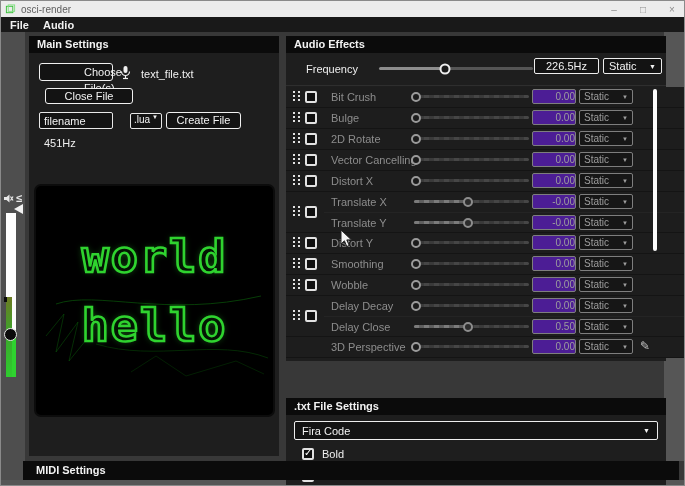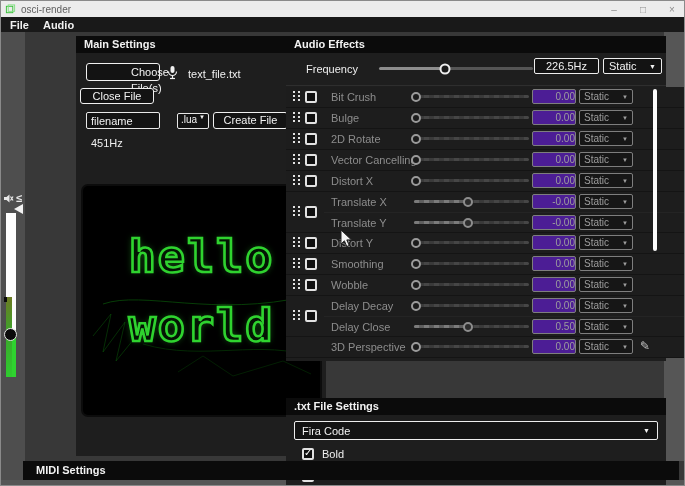--- a/index.html
+++ b/index.html
@@ -31,21 +31,21 @@
   .vol-green1 { position:absolute; left:0; top:84px; width:6px; height:80px; background:linear-gradient(#6d7a23,#3ca52c 45%,#2ecc2e); }
   .vol-green2 { position:absolute; left:6px; top:118px; width:4px; height:46px; background:#2fd32f; }
   .vol-tick { position:absolute; left:-2px; top:84px; width:3px; height:5px; background:#0a0a0a; }
   .vol-thumb { position:absolute; left:-2px; top:115px; width:13px; height:13px; background:#0b0b0b; border-radius:50%; border:1px solid #e5e5e5; }
 
   
   .panel { position:absolute; background:#1e1e1e; }
   .panel-header { height:17px; background:#0b0b0b; color:#f2f2f2; font-size:11px; font-weight:700; line-height:17px; padding-left:8px; }
 
   
-  #main-panel { left:28px; top:35px; width:250px; height:420px;margin-left:47px; }
+  #main-panel { left:28px; top:35px; width:250px; height:420px; }
   .btn { position:absolute; background:#131313; border:1px solid #f0f0f0; border-radius:3px; color:#f2f2f2; font-size:11px; text-align:center; cursor:default; }
   .mic { position:absolute; left:90px; top:29px; }
   .file-label { position:absolute; left:112px; top:32px; font-size:11px; color:#f0f0f0; }
   .text-input { position:absolute; left:10px; top:76px; width:74px; height:17px; background:#131313; border:1px solid #e8e8e8; border-radius:2px; color:#f2f2f2; font-size:11px; padding:0 4px; font-family:"Liberation Sans",sans-serif; }
   .mini-dd { position:absolute; left:101px; top:77px; width:32px; height:16px; background:#131313; border:1px solid #e8e8e8; border-radius:2px; color:#f2f2f2; font-size:10px; display:flex; align-items:flex-start; justify-content:space-between; padding:0 3px; }
   .mini-dd .arr { font-size:6px; color:#f0f0f0; }
   .hz-label { position:absolute; left:15px; top:101px; font-size:11px; color:#efefef; }
 
   
   .scope { position:absolute; left:7px; top:150px; width:237px; height:229px; background:#000; border-radius:5px; box-shadow:0 0 0 2px #0c0c0c; overflow:hidden; }
@@ -152,39 +152,39 @@
   <div class="panel" id="main-panel">
     <div class="panel-header">Main Settings</div>
     <div class="btn" style="left:10px; top:27px; width:74px; height:18px; line-height:16px;padding-left:44px;">Choose File(s)</div>
     <svg class="mic" width="13" height="15" viewBox="0 0 13 15">
       <rect x="4.5" y="1" width="4" height="7" rx="2" fill="#f0f0f0"></rect>
       <path d="M2.5,6.5 a4,4 0 0 0 8,0" fill="none" stroke="#f0f0f0" stroke-width="1.2"></path>
       <line x1="6.5" y1="10.5" x2="6.5" y2="13" stroke="#f0f0f0" stroke-width="1.2"></line>
       <line x1="4" y1="13.5" x2="9" y2="13.5" stroke="#f0f0f0" stroke-width="1.2"></line>
     </svg>
     <span class="file-label">text_file.txt</span>
-    <div class="btn" style="left:4px; top:52px; width:74px; height:16px; line-height:14px;">Close File</div>
+    <div class="btn" style="left:16px; top:52px; width:88px; height:16px; line-height:14px;">Close File</div>
     <input class="text-input" type="text" value="filename" style="">
     <div class="mini-dd">
       <span>.lua</span>
       <span class="arr">▼</span>
     </div>
     <div class="btn" style="left:137px; top:76px; width:75px; height:17px; line-height:15px;">Create File</div>
     <span class="hz-label">451Hz</span>
 
     <div class="scope">
       <svg viewBox="0 0 237 229">
         <path d="M20,118 C60,104 130,132 225,110" stroke="#0d7a0d" stroke-width="1" fill="none" opacity="0.5"></path>
         <path d="M10,150 L28,128 L20,166 L42,136 L33,175 L55,148" stroke="#0b660b" stroke-width="1" fill="none" opacity="0.45"></path>
         <path d="M60,158 C120,176 180,152 232,172" stroke="#0b660b" stroke-width="1" fill="none" opacity="0.4"></path>
         <path d="M95,186 L120,170 L150,190 L200,175 L228,188" stroke="#084d08" stroke-width="1" fill="none" opacity="0.4"></path>
       </svg>
       <div class="scope-text">
+        <div>world</div>
         <div>hello</div>
-        <div>world</div>
       </div>
     </div>
   </div>
 
   <div class="panel" id="fx-panel">
     <div class="panel-header">Audio Effects</div>
     <div class="freq-row">
       <span class="freq-label">Frequency</span>
       <div class="freq-slider">
         <div class="freq-thumb"></div>

